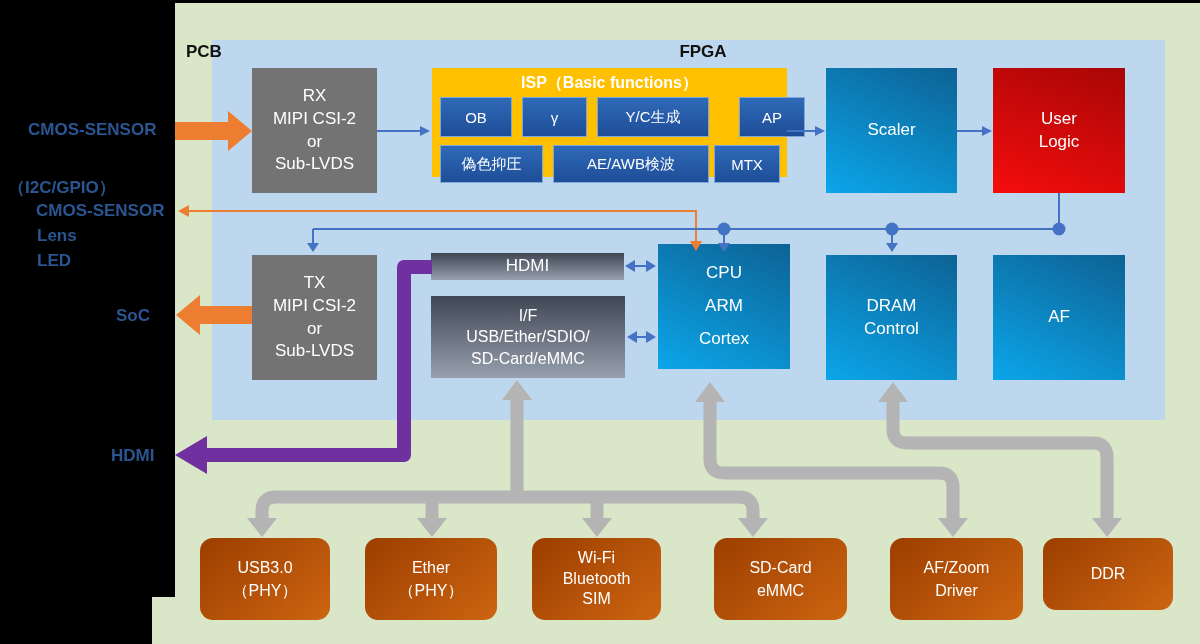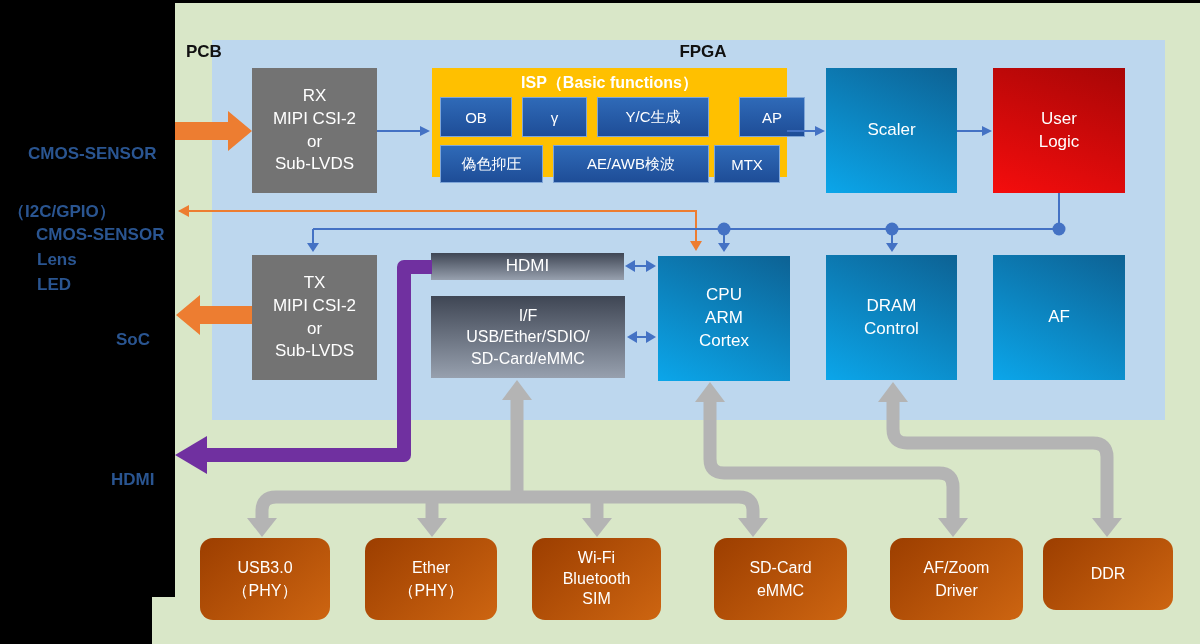--- a/index.html
+++ b/index.html
@@ -19,21 +19,21 @@
   .red{background:linear-gradient(200deg,#a80606 0%,#f50d0d 100%);}
   .grayblk{background:linear-gradient(to bottom,#3f4654 0%,#97a0ae 100%);}
   .brown{background:linear-gradient(140deg,#9c3e00 0%,#cd6511 100%);border-radius:13px;font-size:16px;line-height:1.45;}
   .isp{background:#FFC000;z-index:9;}
   .isp-title{position:absolute;left:0;top:5px;width:100%;text-align:center;color:#fff;
              font-size:16px;font-weight:bold;}
   .sub{position:absolute;display:flex;align-items:center;justify-content:center;color:#fff;
        font-size:15px;background:linear-gradient(to bottom,#2f6ab8 0%,#1e4d97 100%);
        border:1px solid #7fa6d8;box-sizing:border-box;}
   
-  .ext{color:#2a5591;font-weight:bold;font-size:17px;z-index:20;white-space:nowrap;margin-top:24px;}
+  .ext{color:#2a5591;font-weight:bold;font-size:17px;z-index:20;white-space:nowrap;}
   svg.wires{position:absolute;left:0;top:0;z-index:40;pointer-events:none;}
 </style>
 </head>
 <body>
 
 <div id="canvas">
 
   <div class="abs pcb"></div>
   <div class="abs black-panel"></div>
   <div class="abs fpga"></div>
@@ -77,21 +77,21 @@
   <div class="abs blk grayblk" style="left:431px;top:253px;width:193px;height:27px;">
     <div>HDMI</div>
   </div>
 
   <div class="abs blk grayblk" style="left:431px;top:296px;width:194px;height:82px;font-size:16px;">
     <div>I/F</div>
     <div>USB/Ether/SDIO/</div>
     <div>SD-Card/eMMC</div>
   </div>
 
-  <div class="abs blk cyan" style="left:658px;top:256px;width:132px;height:125px;">
+  <div class="abs blk cyan" style="left:658px;top:244px;width:132px;height:125px;gap:10px;">
     <div>CPU</div>
     <div>ARM</div>
     <div>Cortex</div>
   </div>
 
   <div class="abs blk cyan" style="left:826px;top:255px;width:131px;height:125px;">
     <div>DRAM</div>
     <div>Control</div>
   </div>
 

